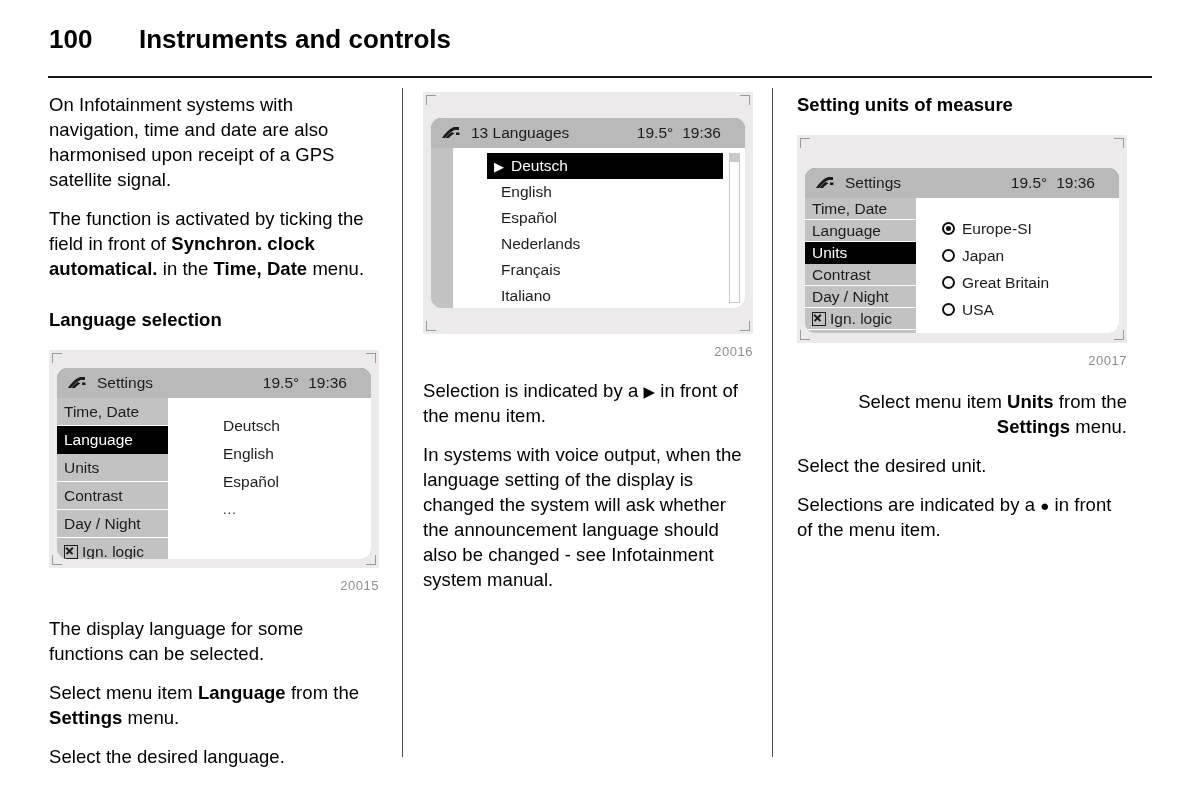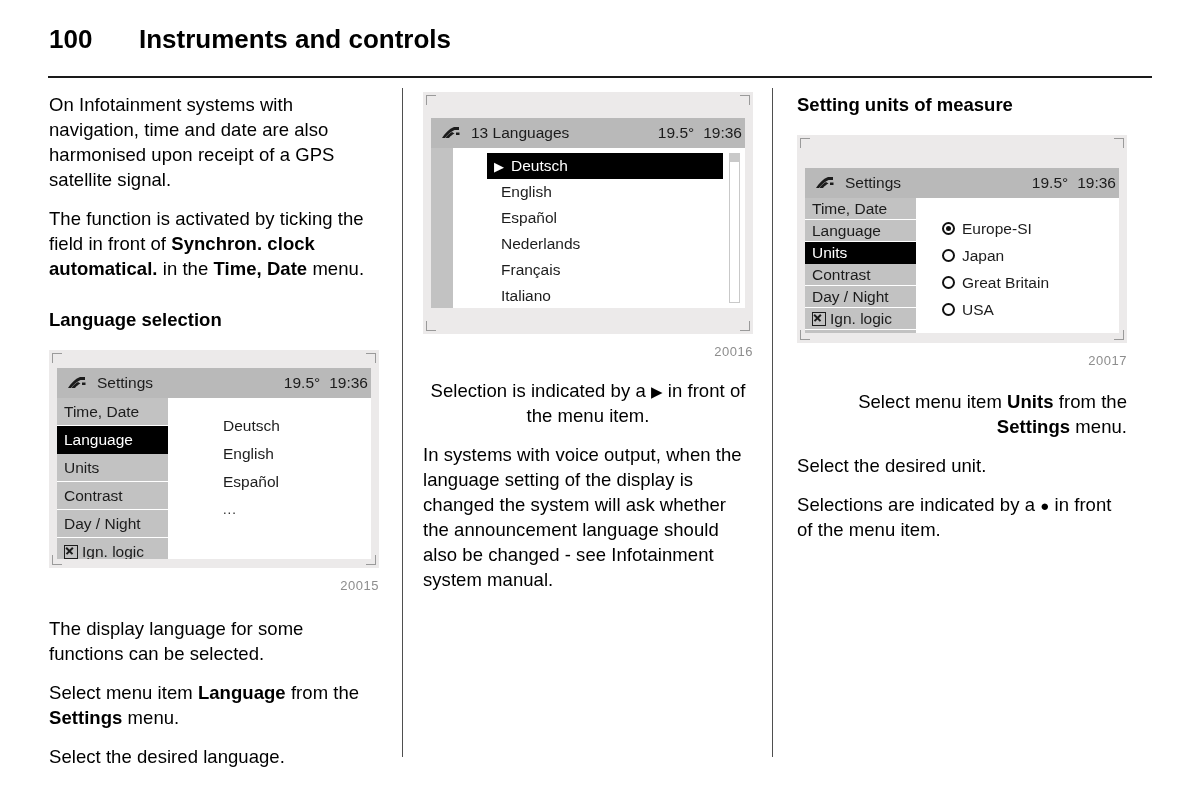--- a/index.html
+++ b/index.html
@@ -105,20 +105,21 @@
   }
   .crop.tl { left: 3px;  top: 3px;  border-left: 1px solid #9a9a9a; border-top: 1px solid #9a9a9a; }
   .crop.tr { right: 3px; top: 3px;  border-right: 1px solid #9a9a9a; border-top: 1px solid #9a9a9a; }
   .crop.bl { left: 3px;  bottom: 3px; border-left: 1px solid #9a9a9a; border-bottom: 1px solid #9a9a9a; }
   .crop.br { right: 3px; bottom: 3px; border-right: 1px solid #9a9a9a; border-bottom: 1px solid #9a9a9a; }
 
   .screen {
     position: absolute;
     background: #737373;
     overflow: hidden;
+    border-radius: 11px;
   }
 
   
   .dsp-titlebar {
     position: relative;
     height: 30px;
     background: #b9b9b9;
     display: flex;
     align-items: center;
     padding: 0 0 0 8px;
@@ -132,21 +133,21 @@
     display: block;
   }
   .dsp-title {
     font-size: 15.5px;
     color: #1c1c1c;
     line-height: 18px;
     white-space: nowrap;
   }
   .dsp-status {
     margin-left: auto;
-    padding-right: 3px;
+    padding-right: 24px;
     font-size: 15.5px;
     color: #1c1c1c;
     white-space: nowrap;
     line-height: 18px;
   }
   .dsp-status .temp { margin-right: 9px; }
 
   
   .dsp-body {
     position: absolute;
@@ -425,21 +426,21 @@
             <div class="scrollbar">
                 <div class="thumb"></div>
               </div>
           </div>
         </div>
       </div>
     </div>
     <div class="fig-caption" style="top:252px;right:0;">20016</div>
   </div>
 
-  <p class="body" style="margin-top:14px;text-align:center;"><span>Selection is indicated by a </span><span class="tri">▶</span><span> in front of the menu item.</span></p>
+  <p class="body" style="margin-top:14px;"><span>Selection is indicated by a </span><span class="tri">▶</span><span> in front of the menu item.</span></p>
 
   <p class="body">In systems with voice output, when the language setting of the display is changed the system will ask whether the announcement language should also be changed - see Infotainment system manual.</p>
 </div>
 
 <div class="column c3">
 
   <h2 class="sec-head top">Setting units of measure</h2>
 
   <div class="figure" style="margin-top:18px;height:238px;">
     <div class="fig-frame" style="position:absolute;left:0;top:0;width:330px;height:208px;">

